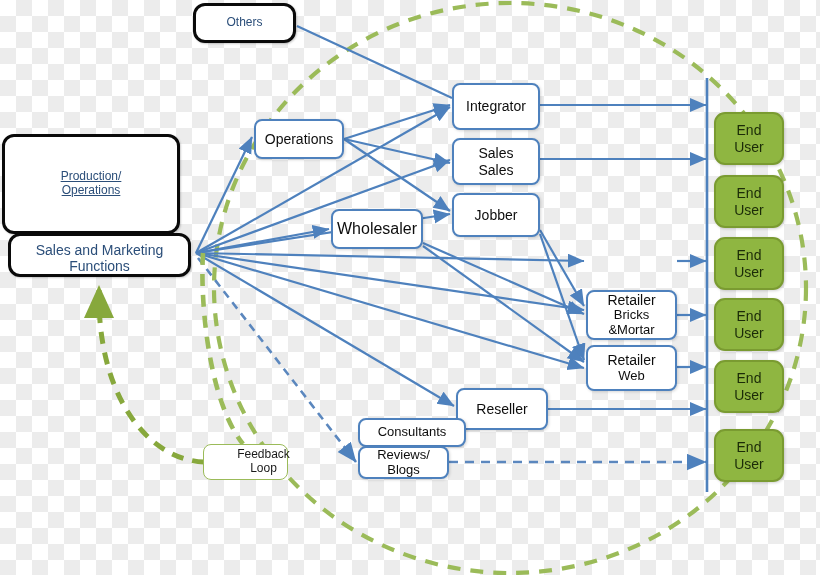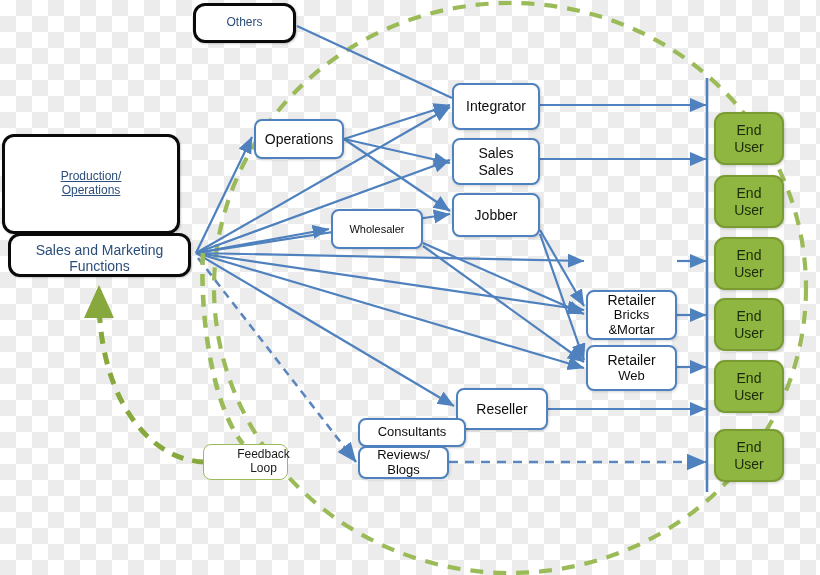--- a/index.html
+++ b/index.html
@@ -35,21 +35,21 @@
   .green{
     border:2px solid #7a9b31;border-radius:11px;color:#1b2b08;
     background:#8FB641;
     box-shadow:1px 1px 3px rgba(0,0,0,0.18);
   }
   
   .feedback{
     border:1.5px solid #9BBB59;border-radius:8px;color:#1a1a1a;background:#ffffff;
   }
   .fs16{font-size:12px;}
-  .fs15{font-size:11px;}
+  .fs15{font-size:16px;}
   .fs14{font-size:14px;}
   .fs13{font-size:13px;}
   .fs12{font-size:12px;}
   .lbl{display:block;}
 </style>
 </head>
 <body>
 
 <div id="stage">
 

